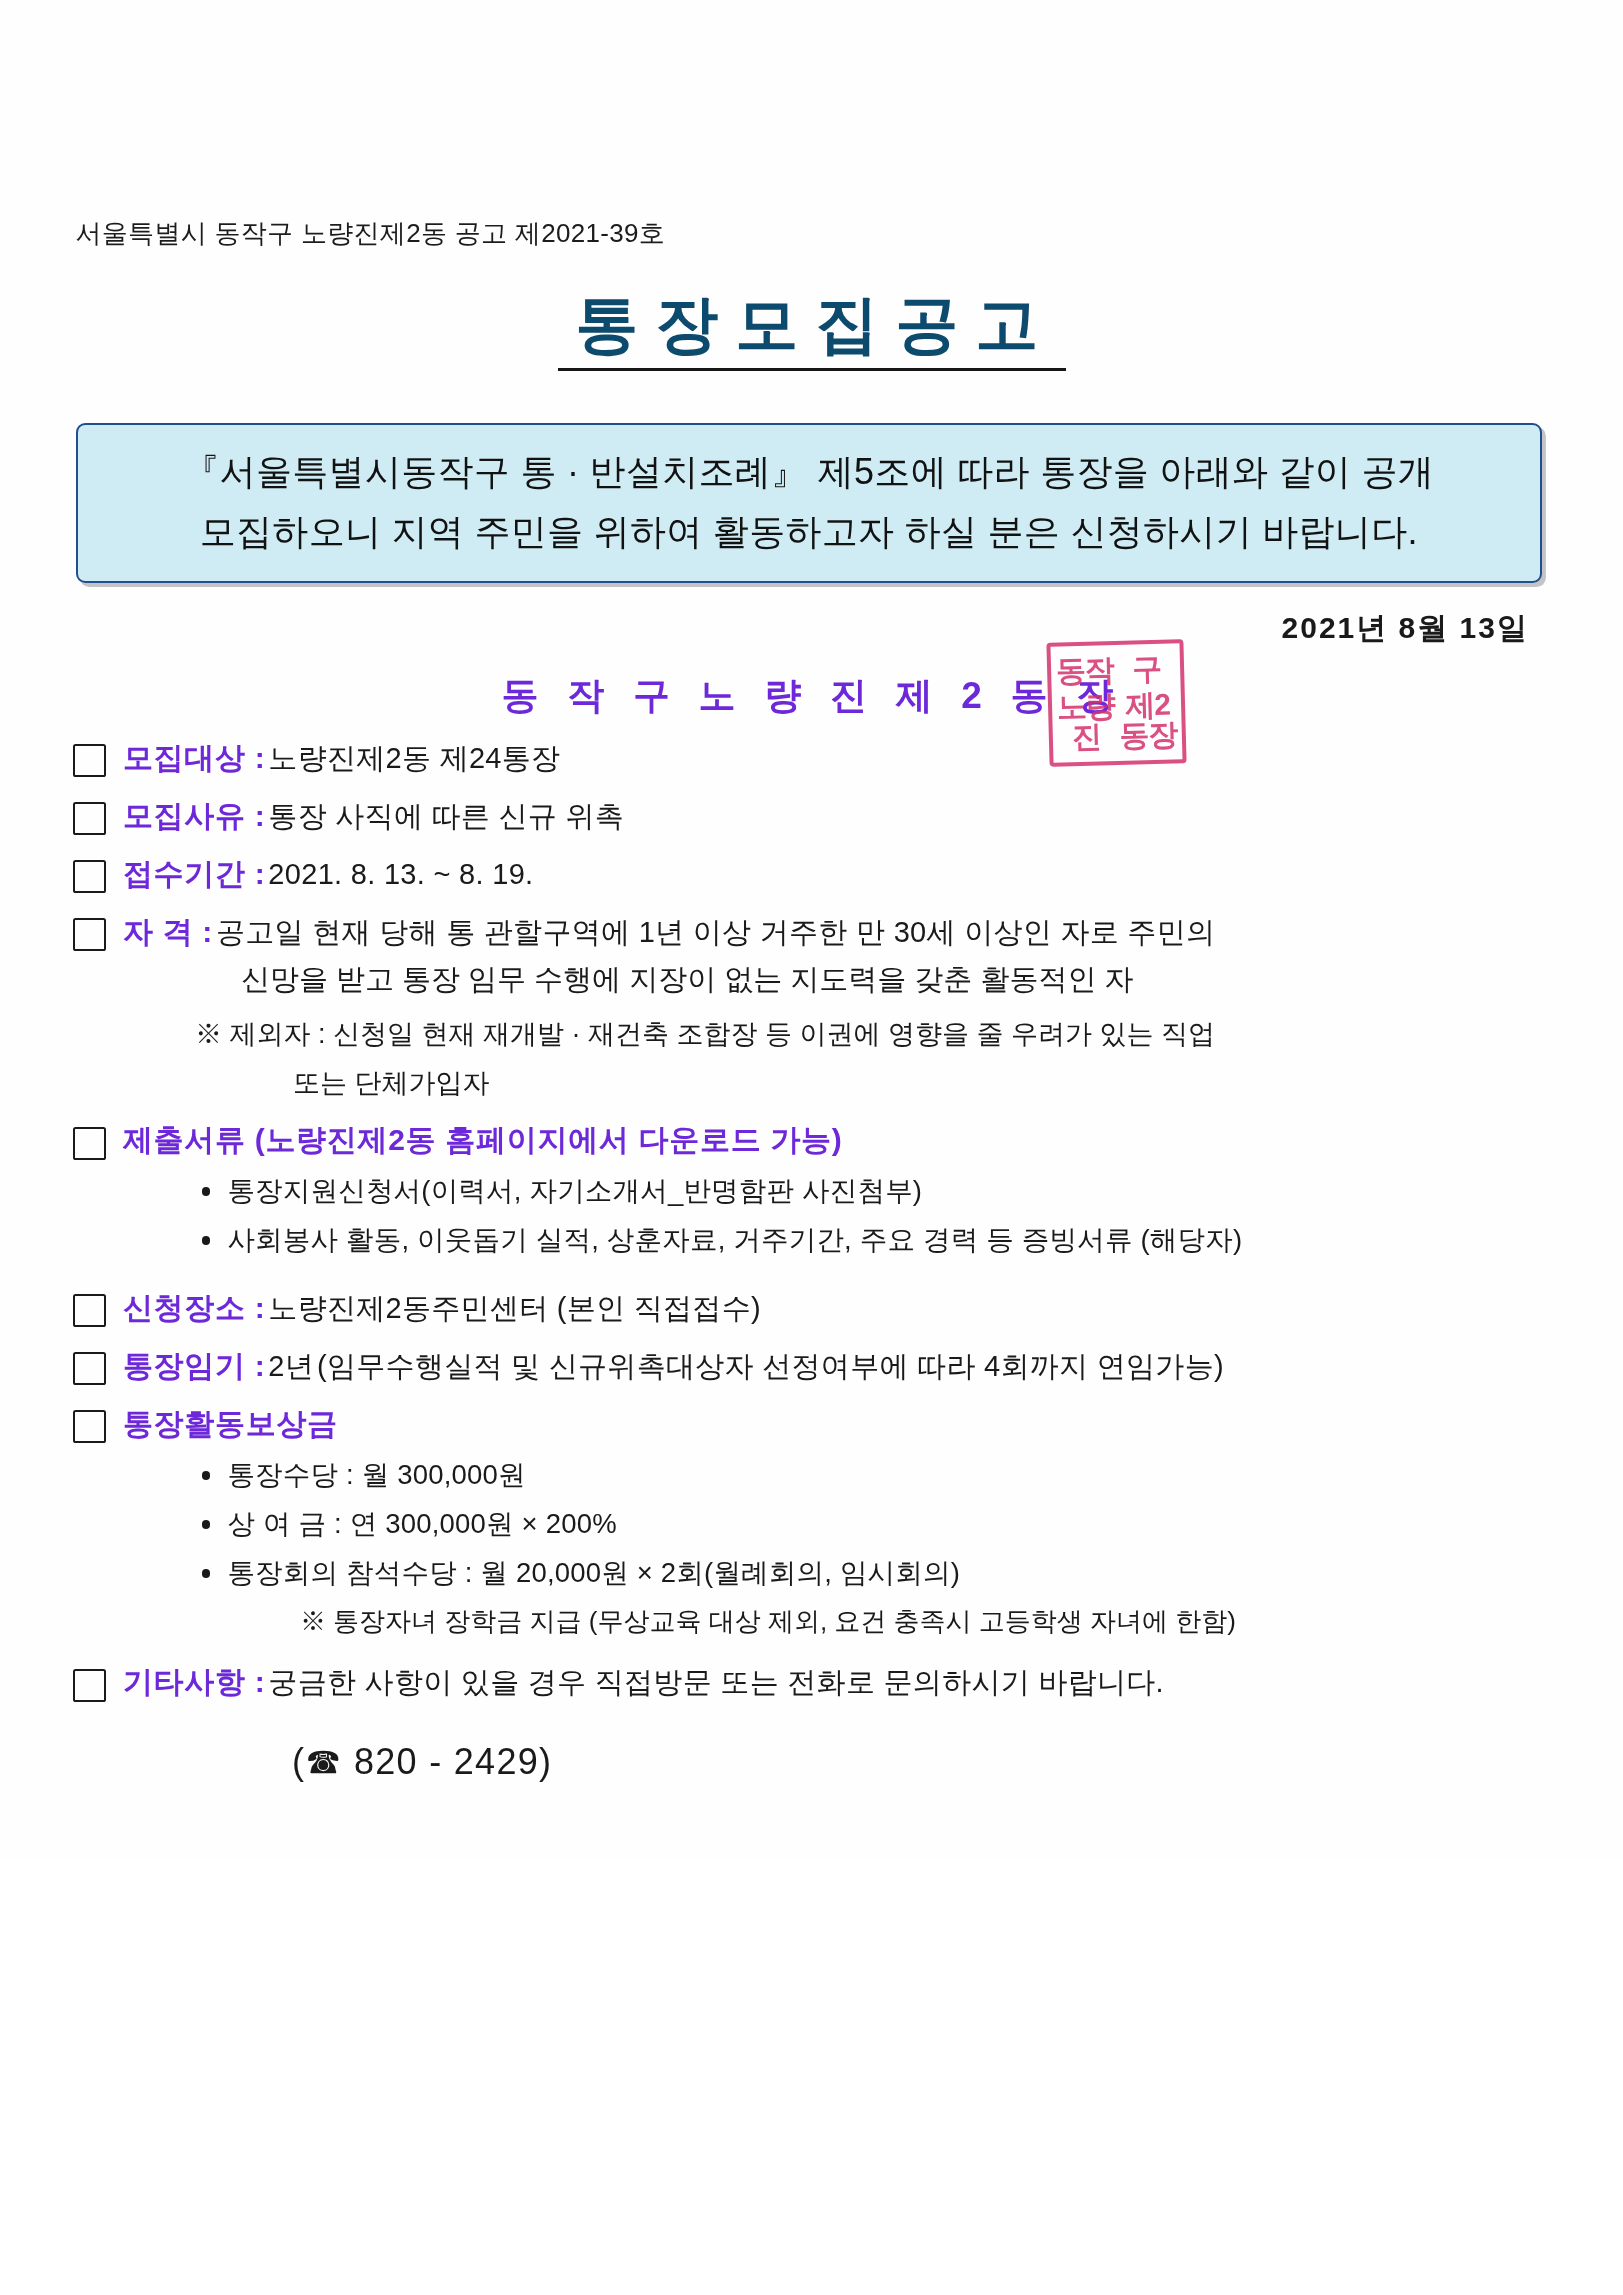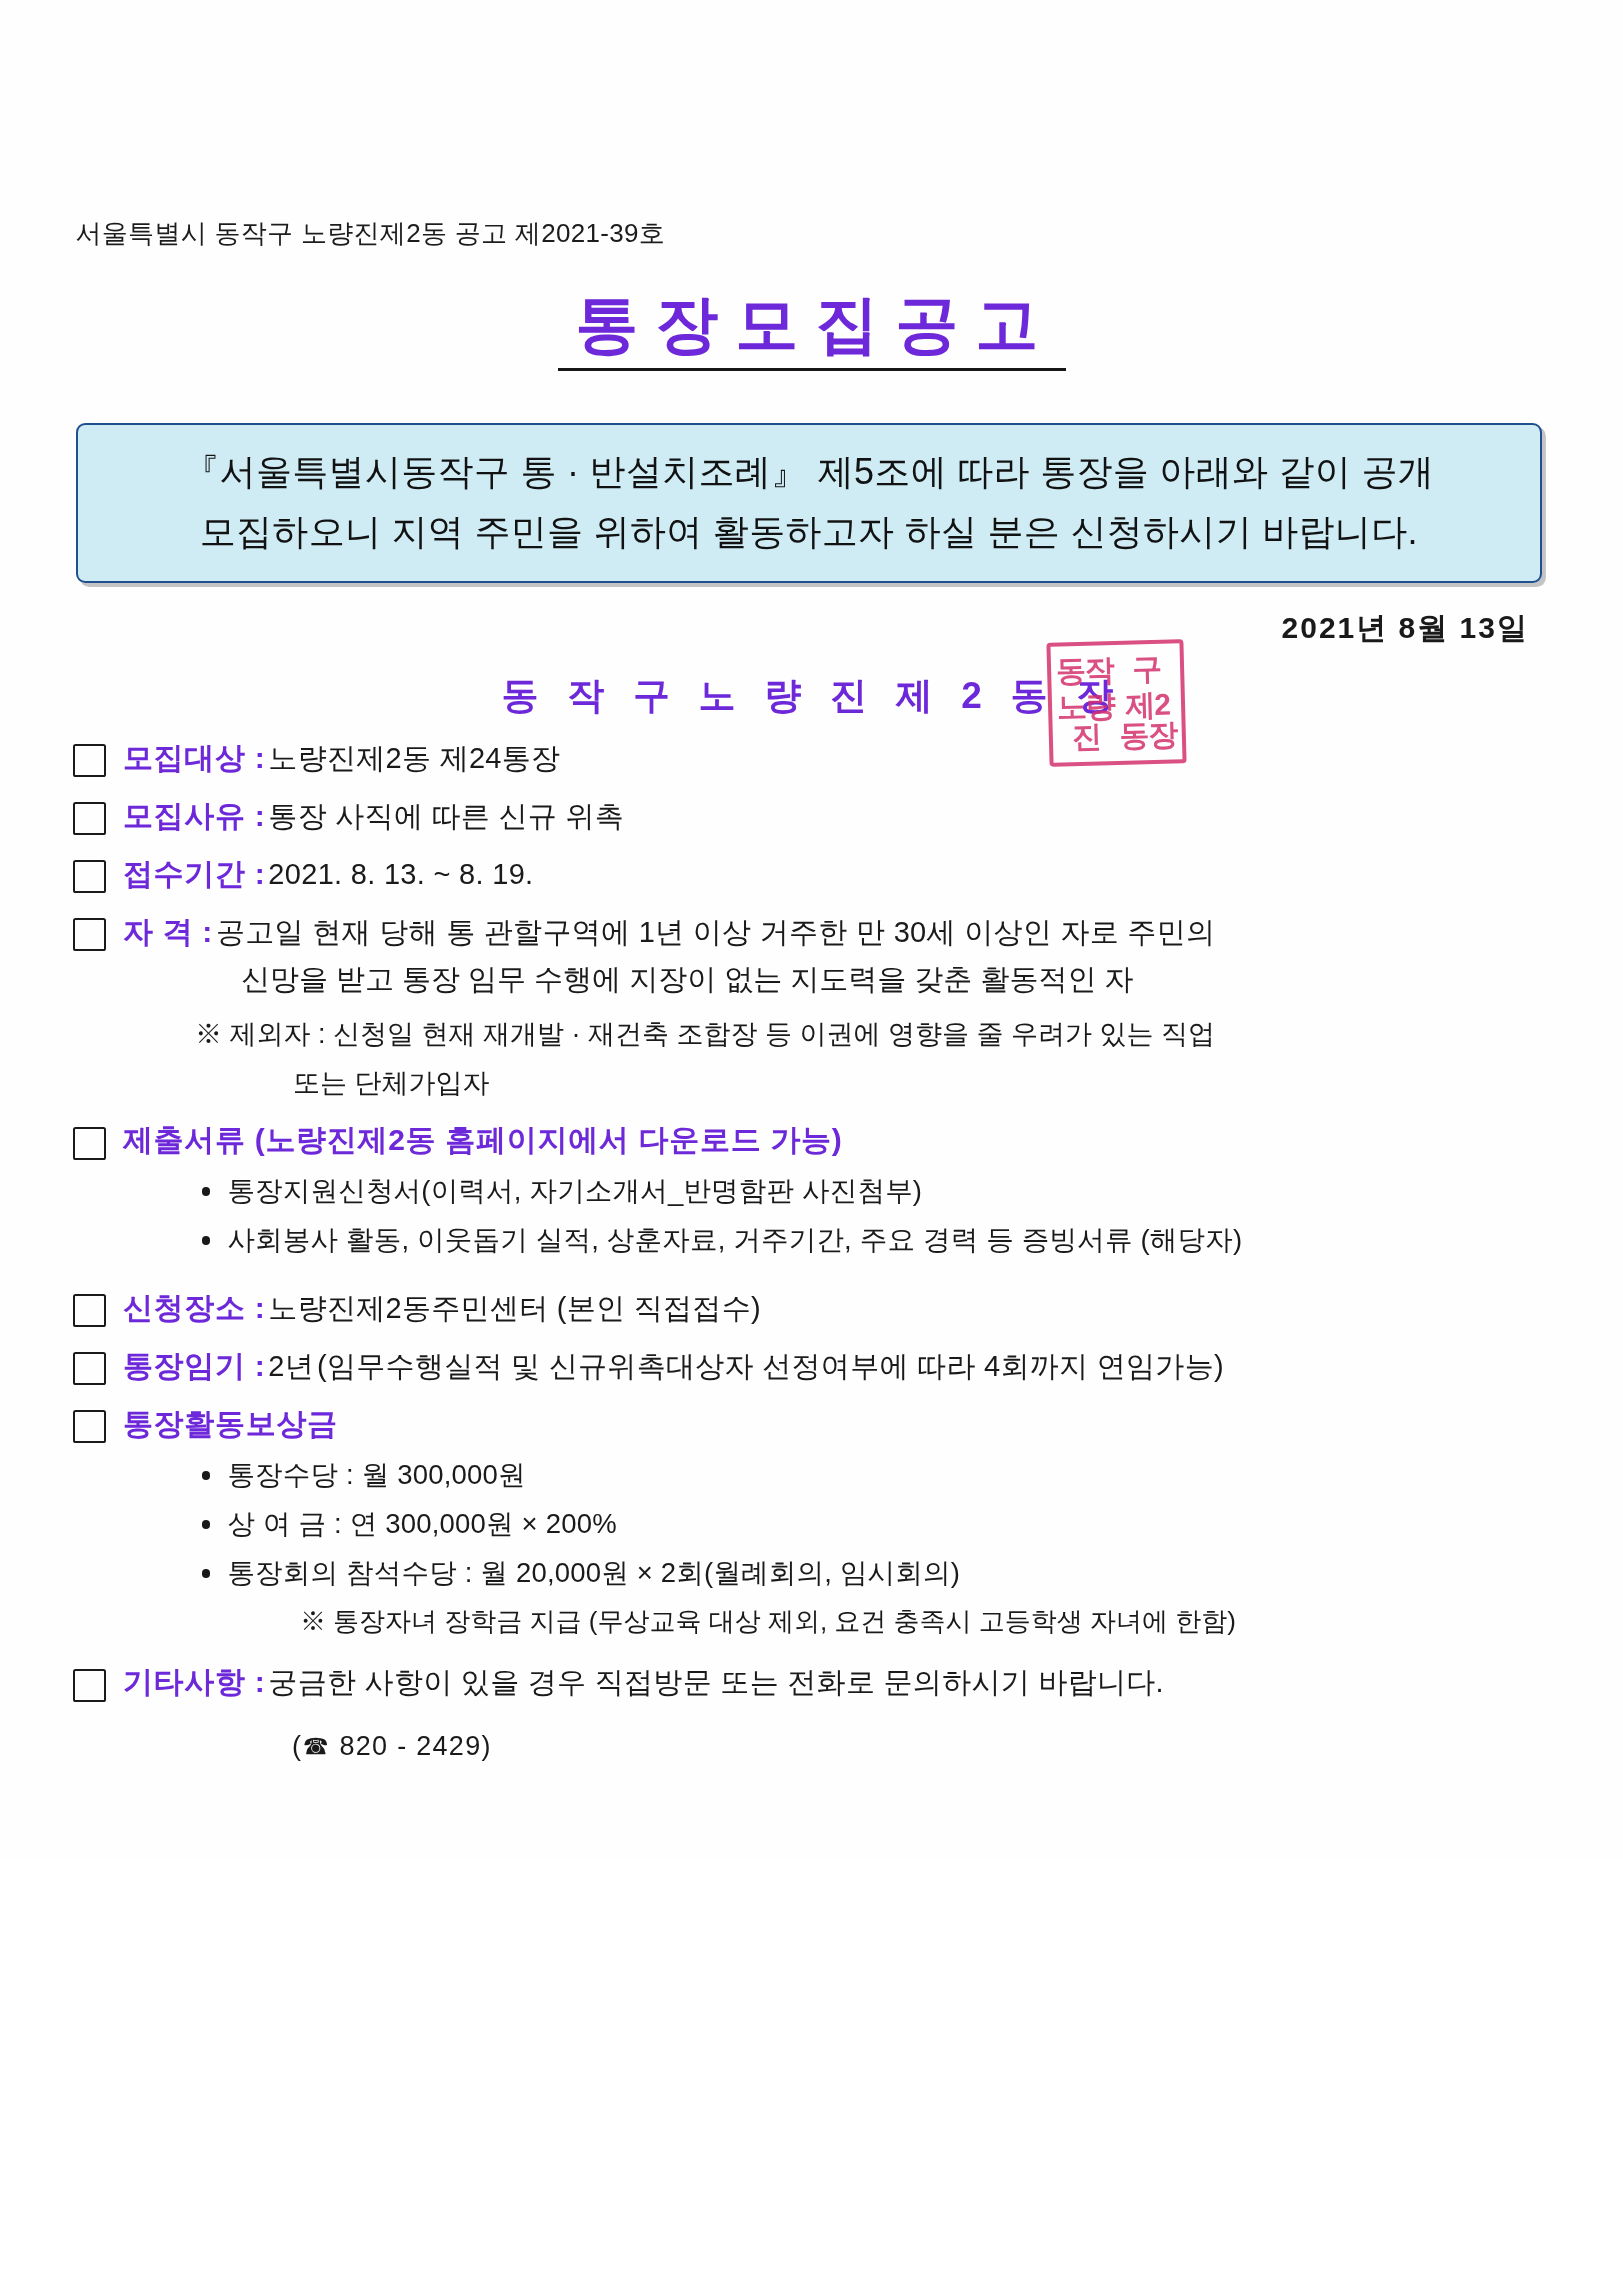--- a/index.html
+++ b/index.html
@@ -44,21 +44,21 @@
     margin-bottom: 52px;
   }
   .main-title {
     display: inline-block;
     font-size: 63px;
     font-weight: bold;
     letter-spacing: 17px;
     border-bottom: 3.3px solid #161616;
     padding: 0 10.5px 9.2px 17px;
     line-height: 1.1;
-    color: #6d28d9;
+    color: #0c4a6e;
   }
 
   
   .notice-box {
     margin: 0 13px 0 6.5px;
     border: 2px solid #1f4f8f;
     border-radius: 9.2px;
     background: #cfecf4;
     box-shadow: 3.9px 3.9px 0 rgba(90,90,90,0.35);
     padding: 17px 26px 19.6px 26px;
@@ -188,23 +188,23 @@
   
   .star-note {
     font-size: 26px;
     padding-left: 98px;
     margin-top: 3.9px;
     margin-bottom: 6.5px;
   }
 
   
   .phone {
-    font-size: 27px;
+    font-size: 36px;
     padding-left: 223px;
-    margin-top: 25px;
+    margin-top: 35px;
     letter-spacing: 1.3px;
   }
 </style>
 </head>
 <body>
 
 <div class="page">
   <div class="content">
 
     <div class="doc-number">서울특별시 동작구 노량진제2동 공고 제2021-39호</div>

